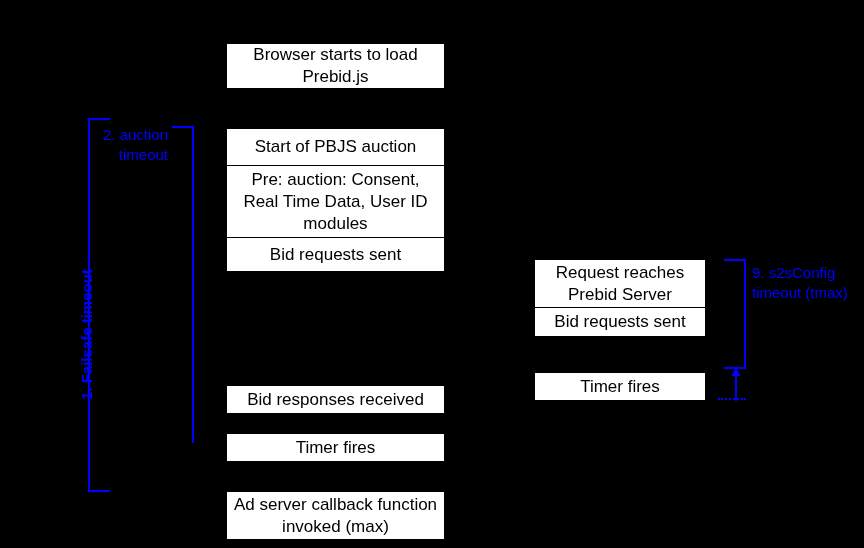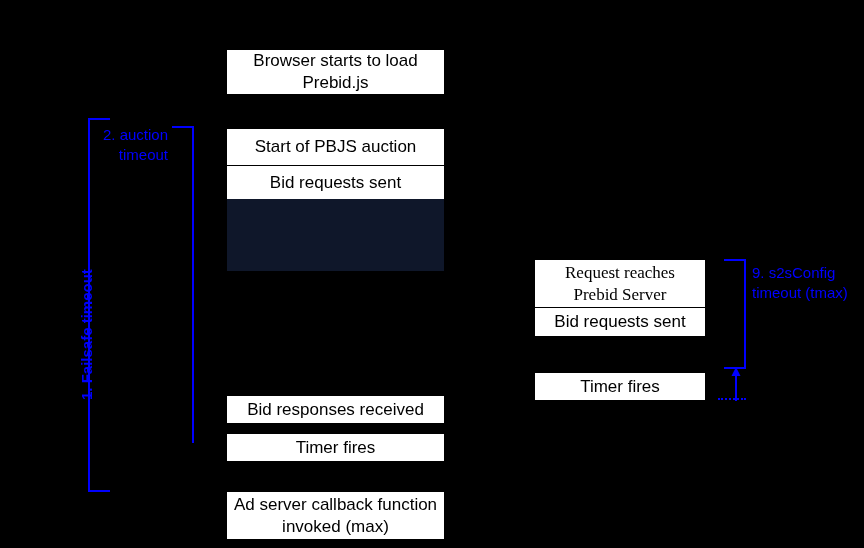--- a/index.html
+++ b/index.html
@@ -24,21 +24,21 @@
     display: flex;
     align-items: center;
     justify-content: center;
     text-align: center;
     font-size: 17px;
     line-height: 22px;
     padding: 2px 6px;
   }
   .stack {
     position: absolute;
-    background: #0f172a;
+    background: #ef4444;
     border: 1px solid #000000;
     box-sizing: border-box;
     display: flex;
     flex-direction: column;
   }
   .stack > .cell {
     background: #ffffff;
     color: #000000;
     text-align: center;
     font-size: 17px;
@@ -103,47 +103,50 @@
   }
   .arrow-up {
     position: absolute;
   }
 </style>
 </head>
 <body>
 
 <div id="canvas">
 
-  <div class="box" style="left:226px; top:49px; width:219px; height:46px;">
+  <div class="box" style="left:226px; top:43px; width:219px; height:46px;">
     <span>Browser starts to load Prebid.js</span>
   </div>
 
   <div class="stack" style="left:226px; top:128px; width:219px; height:144px;">
     <div class="cell" style="height:36px;">
       <span>Start of PBJS auction</span>
     </div>
+    <div class="cell" style="height:72px;">
+      <span>Pre: auction: Consent, Real Time Data, User ID modules</span>
+    </div>
     <div class="cell" style="height:34px;">
       <span>Bid requests sent</span>
     </div>
   </div>
 
-  <div class="box" style="left:226px; top:385px; width:219px; height:29px;margin-top:10px;">
+  <div class="box" style="left:226px; top:385px; width:219px; height:29px;">
     <span>Bid responses received</span>
   </div>
 
   <div class="box" style="left:226px; top:433px; width:219px; height:29px;">
     <span>Timer fires</span>
   </div>
 
   <div class="box" style="left:226px; top:491px; width:219px; height:49px;text-align:center;">
     <span>Ad server callback function invoked (max)</span>
   </div>
 
   <div class="stack" style="left:534px; top:259px; width:172px; height:76px;">
-    <div class="cell" style="height:47px;font-family:Liberation Serif, serif;">
+    <div class="cell" style="height:47px;">
       <span>Request reaches Prebid Server</span>
     </div>
     <div class="cell" style="height:29px;">
       <span>Bid requests sent</span>
     </div>
   </div>
 
   <div class="box" style="left:534px; top:372px; width:172px; height:29px;">
     <span>Timer fires</span>
   </div>

